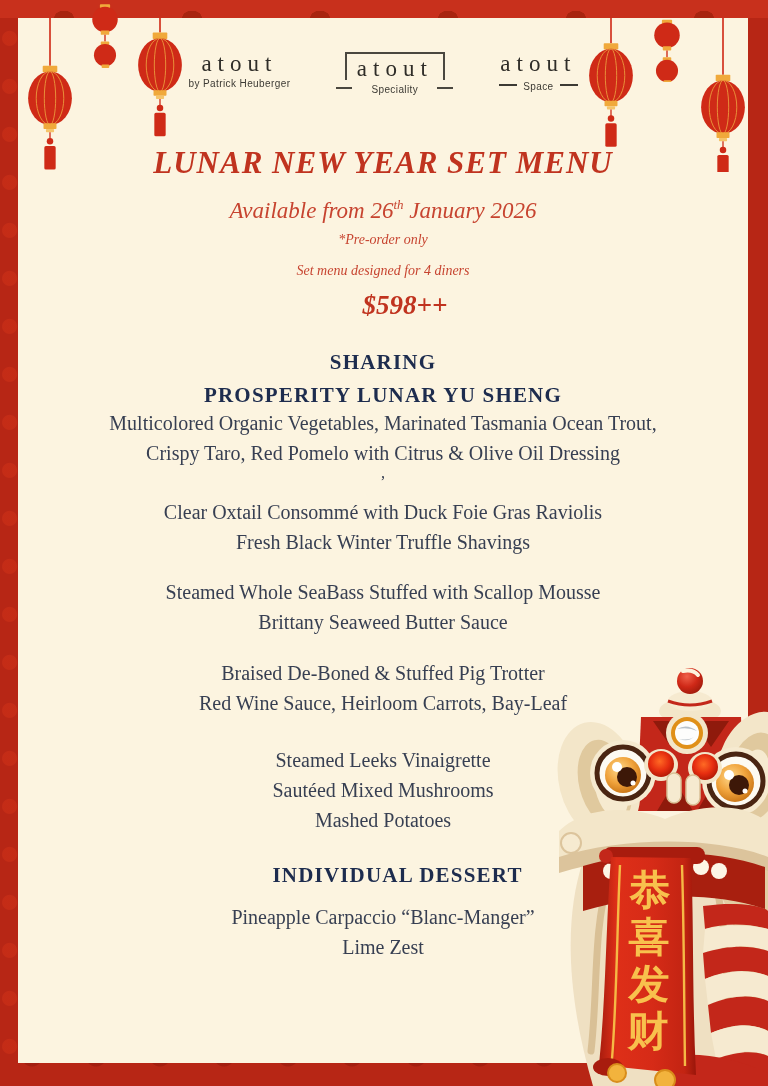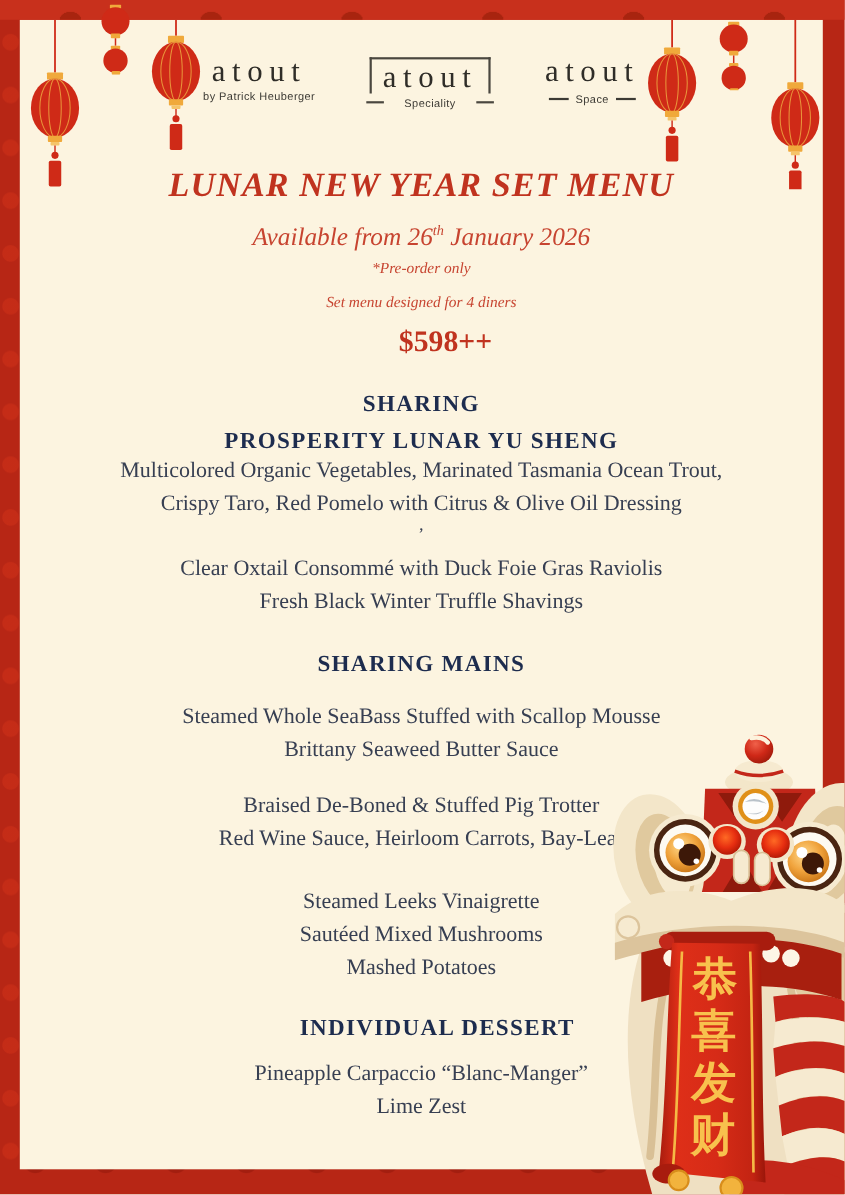--- a/index.html
+++ b/index.html
@@ -20,34 +20,34 @@
   }
   .panel{
     position:absolute; left:18px; top:18px; right:20px; bottom:23px;
     background:#fcf4e0; z-index:1;
   }
   .content{ position:absolute; left:18px; top:18px; right:20px; bottom:23px; z-index:4; text-align:center; }
 
   
   .logos{ margin-top:34px; display:flex; justify-content:center; align-items:flex-start; gap:46px; }
   .logo{ display:flex; flex-direction:column; align-items:center; color:#2f2d28; }
-  .logo .word{ font-size:28px; letter-spacing:6px; line-height:1; font-family:"Liberation Serif",serif; }
+  .logo .word{ font-size:23px; letter-spacing:6px; line-height:1; font-family:"Liberation Serif",serif; }
   .logo .sub{ font-size:10px; letter-spacing:.4px; margin-top:3px; font-family:"Liberation Sans",sans-serif; color:#3c3a34; }
   .logo-boxed{ border:2px solid #4a473f; border-bottom:none; padding:3px 10px 0 10px; position:relative; }
   .logo-boxed-sub{ display:flex; align-items:center; gap:19px; margin-top:1px; }
   .logo-boxed-sub .ln{ width:16px; height:2px; background:#4a473f; }
   .logo-plain-sub{ display:flex; align-items:center; gap:6px; margin-top:3px; }
   .logo-plain-sub .ln{ width:18px; height:1.5px; background:#3c3a34; }
 
   
   .title{ margin-top:50px; font-size:31px; font-weight:bold; font-style:italic; color:#c0331f; letter-spacing:1px; }
   .avail{ margin-top:16px; font-size:23px; font-style:italic; color:#c74430; }
   .avail sup{ font-size:13px; }
   .red-line{ font-size:14px; font-style:italic; color:#c74430; line-height:31px; }
-  .price{ margin-top:4px; font-size:27px; font-weight:bold; color:#c0331f;margin-left:44px; }
+  .price{ margin-top:4px; font-size:27px; font-weight:bold; font-style:italic; color:#c0331f;margin-left:44px; }
 
   
   .navy{ color:#1d2c4e; font-weight:bold; font-size:21px; letter-spacing:1.2px; }
   .dish{ color:#373f52; font-size:20px; line-height:30px; }
   .m-sharing{ margin-top:29px; }
   .m-yusheng-title{ margin-top:8px; }
   .stray{ height:10px; font-size:16px; color:#373f52; line-height:10px; }
   .m-soup-title{ margin-top:36px; }
   .m-soup-lines{ margin-top:19px; }
   .m-mains-title{ margin-top:29px; }
@@ -159,21 +159,20 @@
     <div class="navy m-yusheng-title">PROSPERITY LUNAR YU SHENG</div>
     <div class="dish">Multicolored Organic Vegetables, Marinated Tasmania Ocean Trout,</div>
     <div class="dish">Crispy Taro, Red Pomelo with Citrus &amp; Olive Oil Dressing</div>
     <div class="stray">‚</div>
 
     <div class="m-soup-lines">
       <div class="dish">Clear Oxtail Consommé with Duck Foie Gras Raviolis</div>
       <div class="dish">Fresh Black Winter Truffle Shavings</div>
     </div>
 
-    <div class="navy m-mains-title">SHARING MAINS</div>
     <div class="m-mains-c1">
       <div class="dish">Steamed Whole SeaBass Stuffed with Scallop Mousse</div>
       <div class="dish">Brittany Seaweed Butter Sauce</div>
     </div>
     <div class="m-mains-c2">
       <div class="dish">Braised De-Boned &amp; Stuffed Pig Trotter</div>
       <div class="dish">Red Wine Sauce, Heirloom Carrots, Bay-Leaf</div>
     </div>
     <div class="m-mains-sides">
       <div class="dish">Steamed Leeks Vinaigrette</div>

